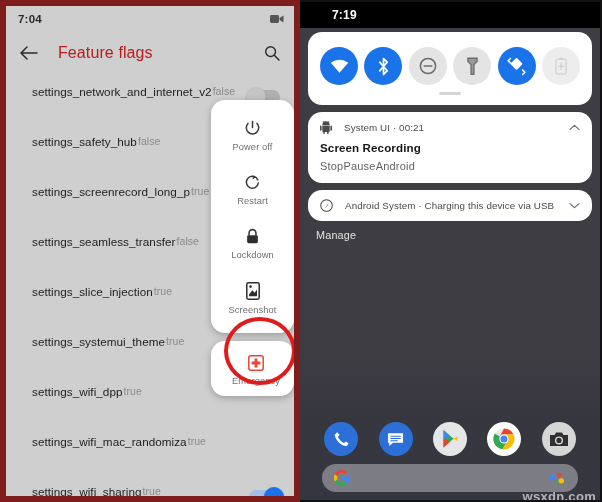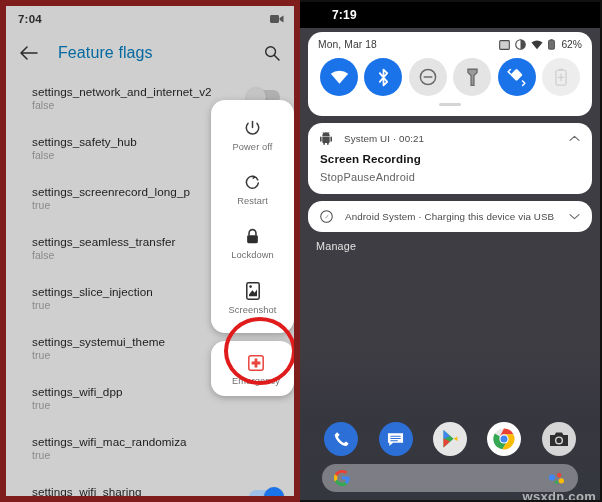--- a/index.html
+++ b/index.html
@@ -8,27 +8,27 @@
 
   
   .left-panel{position:relative;width:300px;height:502px;background:#cfcfcf;overflow:hidden;
               border:6px solid #7f1d1d;box-sizing:border-box;}
   .l-statusbar{height:26px;display:flex;align-items:center;justify-content:space-between;
                padding:0 10px 0 12px;background:#cfcfcf;box-sizing:border-box;}
   .l-time{font-size:11.5px;color:#2b2b2b;font-weight:600;letter-spacing:.2px;}
   .l-status-icons{display:flex;align-items:center;gap:5px;}
   .l-status-icons svg{display:block;}
   .l-appbar{height:42px;display:flex;align-items:center;padding:0 14px;background:#cfcfcf;box-sizing:border-box;gap:20px;}
-  .l-title{font-size:16px;color:#0369a1;font-weight:400;flex:1;letter-spacing:.1px;}
+  .l-title{font-size:16px;color:#b91c1c;font-weight:400;flex:1;letter-spacing:.1px;}
   .l-appbar svg{display:block;}
 
   .flag-list{position:relative;padding:4px 0 0 0;}
   .flag-row{display:flex;align-items:flex-start;justify-content:space-between;
             padding:7px 14px 8px 26px;box-sizing:border-box;min-height:50px;}
-  .flag-text{display:flex;flex-direction:column;gap:1px;overflow:hidden;}
+  .flag-text{display:flex;flex-direction:row;gap:1px;overflow:hidden;}
   .flag-name{font-size:11.7px;color:#1d1d1d;white-space:nowrap;letter-spacing:.05px;}
   .flag-val{font-size:10.5px;color:#8a8a8a;letter-spacing:.05px;}
   .toggle{width:31px;height:14px;border-radius:7px;position:relative;flex:none;margin-top:5px;}
   .toggle.off{background:#b0b0b0;}
   .toggle.off:before{content:"";position:absolute;left:-3px;top:-3px;width:20px;height:20px;
                      border-radius:50%;background:#c4c4c4;box-shadow:0 1px 2px rgba(0,0,0,.25);}
   .toggle.on{background:#9fc0e8;}
   .toggle.on:before{content:"";position:absolute;right:-4px;top:-3px;width:20px;height:20px;
                     border-radius:50%;background:#1a73e8;box-shadow:0 1px 2px rgba(0,0,0,.3);}
 
@@ -227,40 +227,20 @@
 
   <div class="right-panel">
 
     <div class="r-statusbar">
       <span class="r-time">7:19</span>
     </div>
 
     <div class="shade">
 
       <div class="qs-card">
-        <div class="qs-header">
-          <span class="qs-date">Mon, Mar 18</span>
-          <span class="qs-sysicons">
-            <svg width="11" height="10" viewBox="0 0 12 11">
-              <rect x="0.7" y="0.7" width="10.6" height="9.6" rx="1" stroke="#4a4a4a" stroke-width="1.2" fill="#cfcfcf"></rect>
-            </svg>
-            <svg width="11" height="11" viewBox="0 0 12 12">
-              <circle cx="6" cy="6" r="5.2" stroke="#4a4a4a" stroke-width="1.2" fill="none"></circle>
-              <path d="M6 0.9 A5.1 5.1 0 0 1 6 11.1 Z" fill="#4a4a4a"></path>
-            </svg>
-            <svg width="12" height="10" viewBox="0 0 13 10">
-              <path d="M0.5 2.4 A10 10 0 0 1 12.5 2.4 L6.5 9.6 Z" fill="#3a3a3a"></path>
-            </svg>
-            <svg width="7" height="11" viewBox="0 0 8 12">
-              <rect x="2.6" y="0" width="2.8" height="1.4" fill="#4a4a4a"></rect>
-              <rect x="0.6" y="1.2" width="6.8" height="10.2" rx="1" stroke="#4a4a4a" stroke-width="1" fill="#6f6f6f"></rect>
-            </svg>
-            <span class="qs-batt">62%</span>
-          </span>
-        </div>
 
         <div class="qs-tiles">
           <span class="tile on">
             <svg width="19" height="15" viewBox="0 0 20 15">
               <path d="M0.8 3.6 A15 15 0 0 1 19.2 3.6 L10 14.2 Z" fill="#fff"></path>
             </svg>
           </span>
           <span class="tile on">
             <svg width="13" height="19" viewBox="0 0 14 20">
               <path d="M3 5.3 L11 14.7 L7 18.6 V1.4 L11 5.3 L3 14.7" stroke="#fff" stroke-width="1.9" fill="none" stroke-linejoin="round" stroke-linecap="round"></path>

